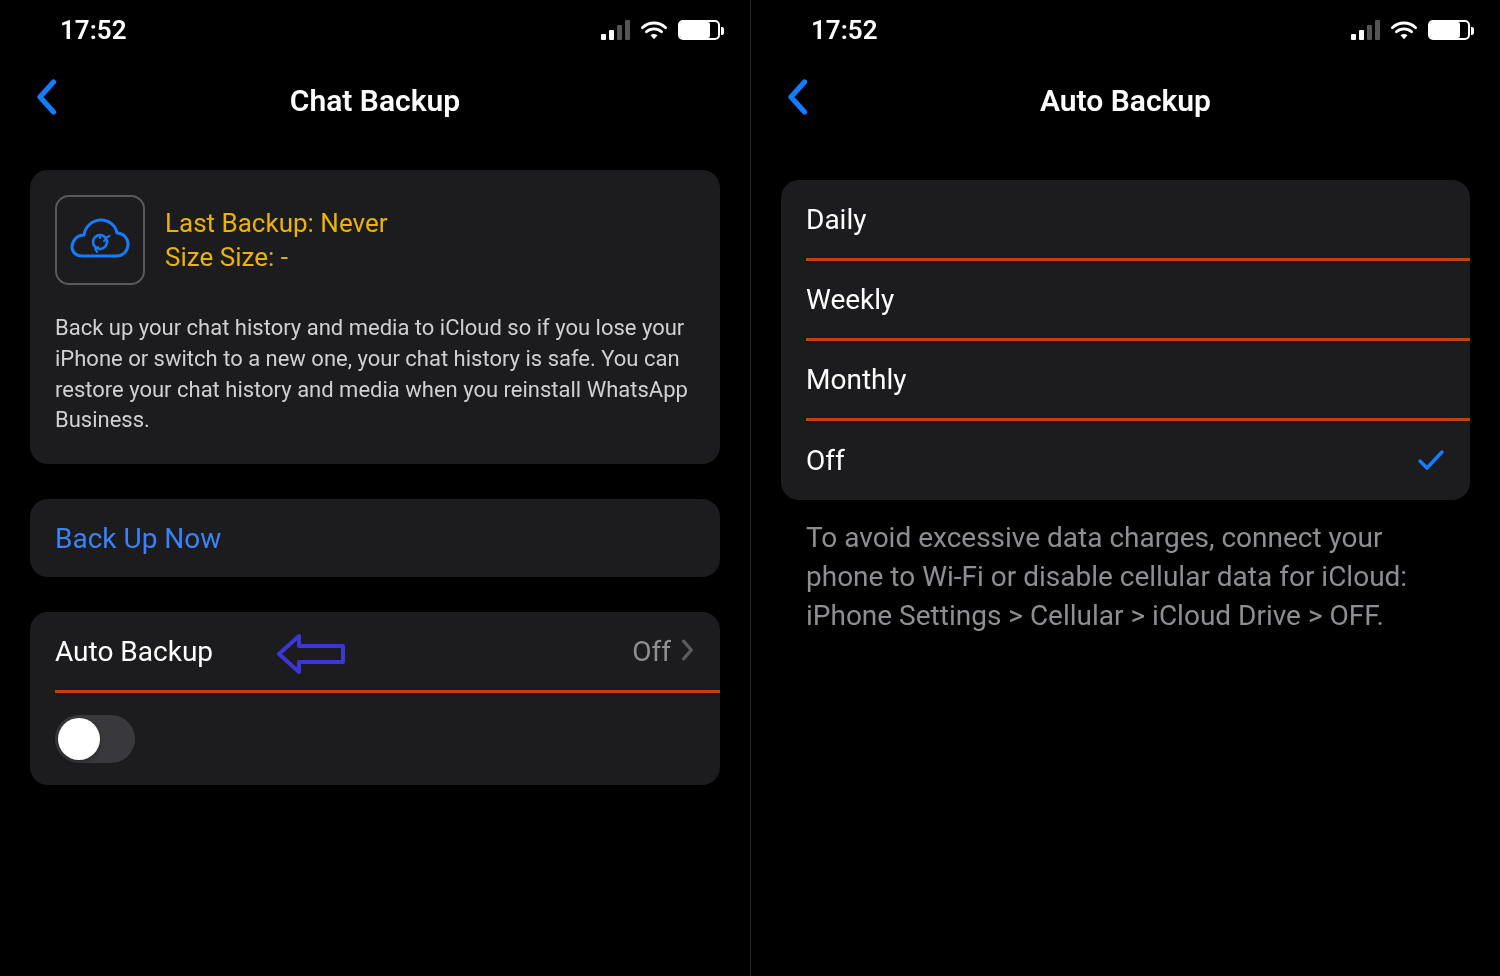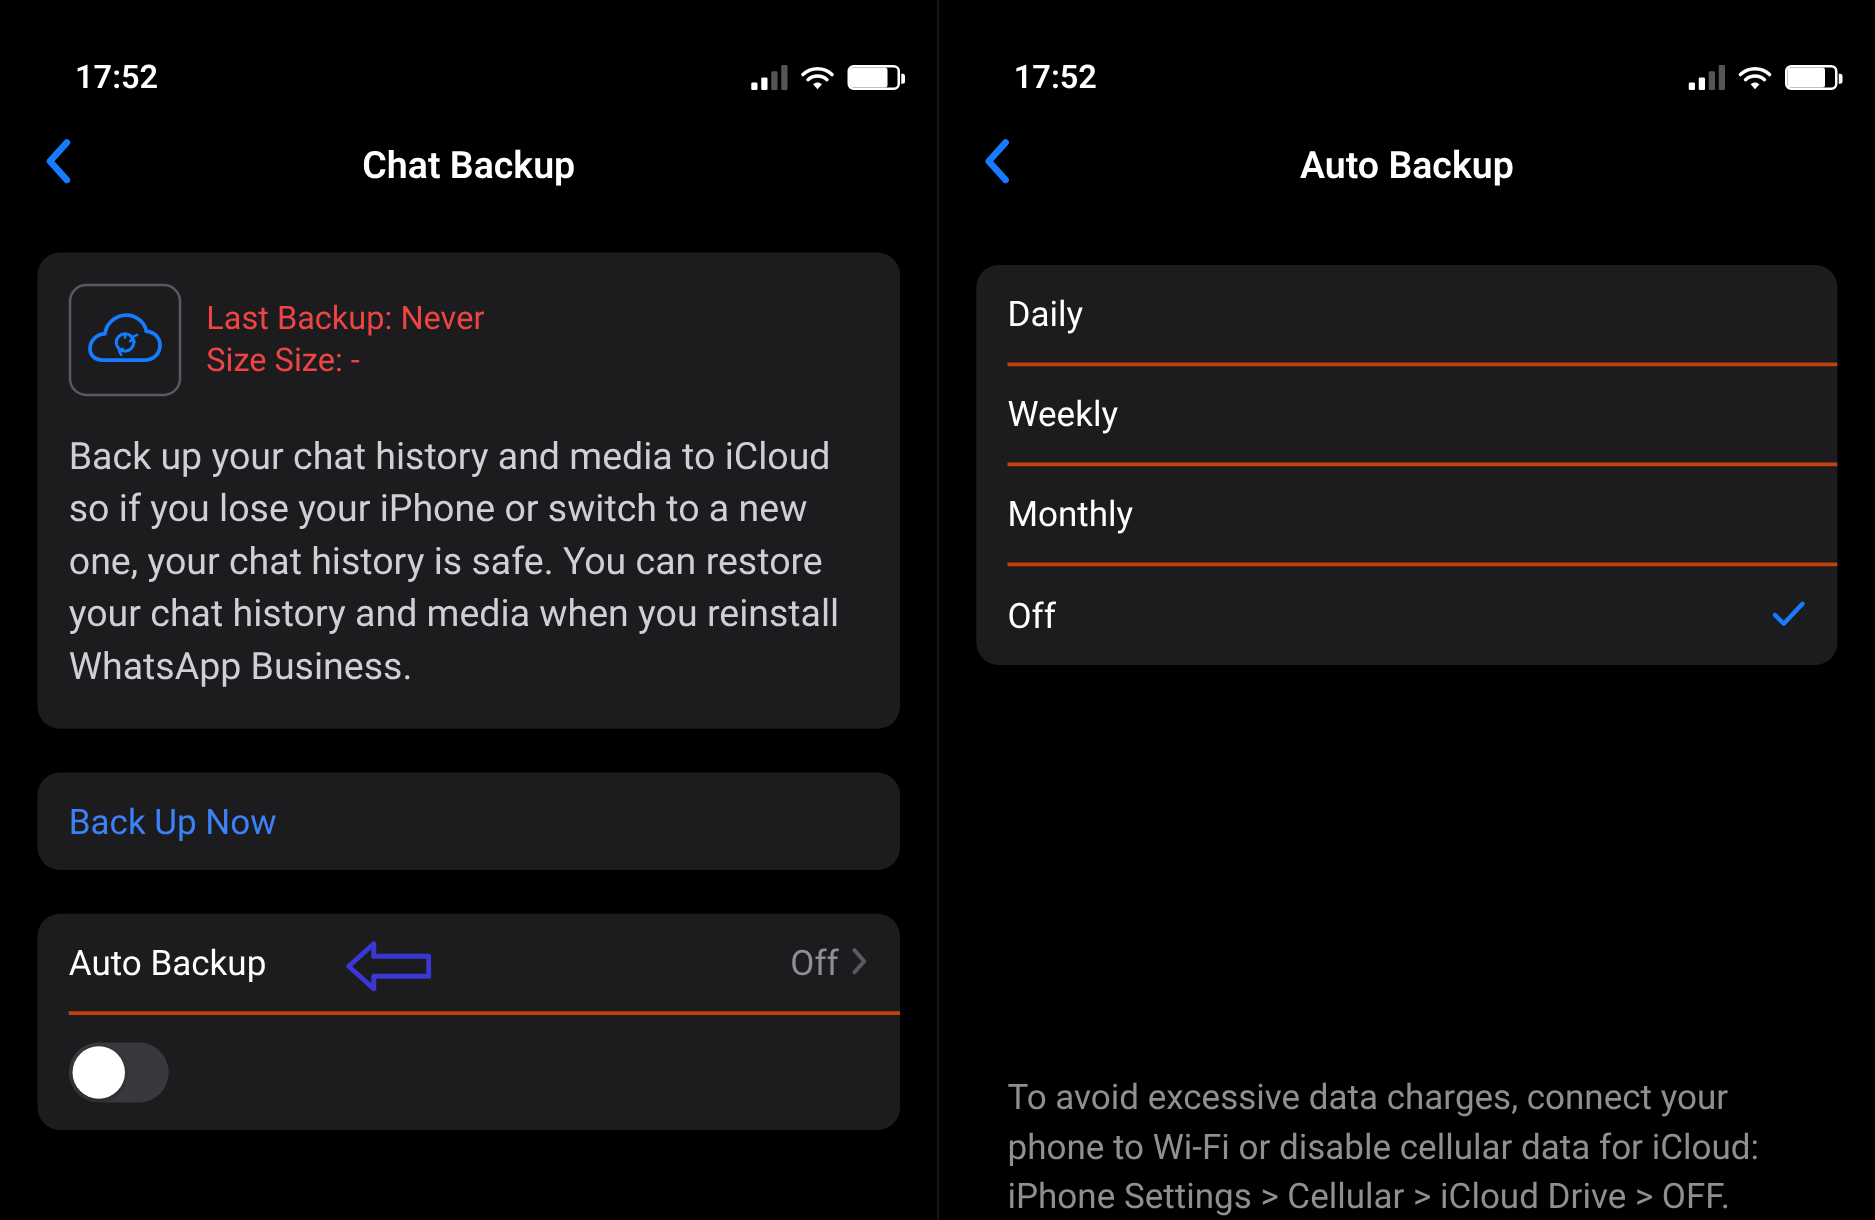--- a/index.html
+++ b/index.html
@@ -25,21 +25,20 @@
   }
   
   .status-bar {
     height: 60px;
     display: flex;
     align-items: center;
     justify-content: space-between;
     padding: 0 30px 0 60px;
     font-size: 26px;
     font-weight: 600;
-    margin-top: 32px;
   }
   .status-right {
     display: flex;
     align-items: center;
     gap: 10px;
   }
   .signal-bars {
     display: flex;
     align-items: flex-end;
     gap: 3px;
@@ -111,24 +110,24 @@
   }
   .cloud-icon-box {
     width: 90px; height: 90px;
     border: 2px solid #5a5a5e;
     border-radius: 14px;
     display: flex; align-items: center; justify-content: center;
     flex-shrink: 0;
   }
   .cloud-icon-box svg { width: 64px; height: 50px; }
   .info-lines { display: flex; flex-direction: column; gap: 4px; }
-  .info-lines span { color: #ef4444; font-size: 26px; }
+  .info-lines span { color: #eab308; font-size: 26px; }
   .info-desc {
     color: #d0d0d4;
-    font-size: 30px;
+    font-size: 22px;
     line-height: 1.4;
   }
   .row {
     display: flex;
     align-items: center;
     justify-content: space-between;
     padding: 22px 25px;
     min-height: 78px;
     cursor: pointer;
   }
@@ -293,21 +292,21 @@
 
   <div class="nav">
     <span class="back-chevron">
       <svg width="22" height="36" viewBox="0 0 14 24" fill="none">
           <path d="M12 2 L3 12 L12 22" stroke="#167cff" stroke-width="3.5" stroke-linecap="round" stroke-linejoin="round"></path>
         </svg>
     </span>
     <div class="nav-title">Auto Backup</div>
   </div>
 
-  <div class="content" style="gap:0;justify-content:space-between;">
+  <div class="content" style="gap:0;">
     <div class="card" style="margin-top:10px;">
       <div class="row">
         <span class="row-label">Daily</span>
       </div>
       <div class="row">
         <span class="row-label">Weekly</span>
       </div>
       <div class="row">
         <span class="row-label">Monthly</span>
       </div>

